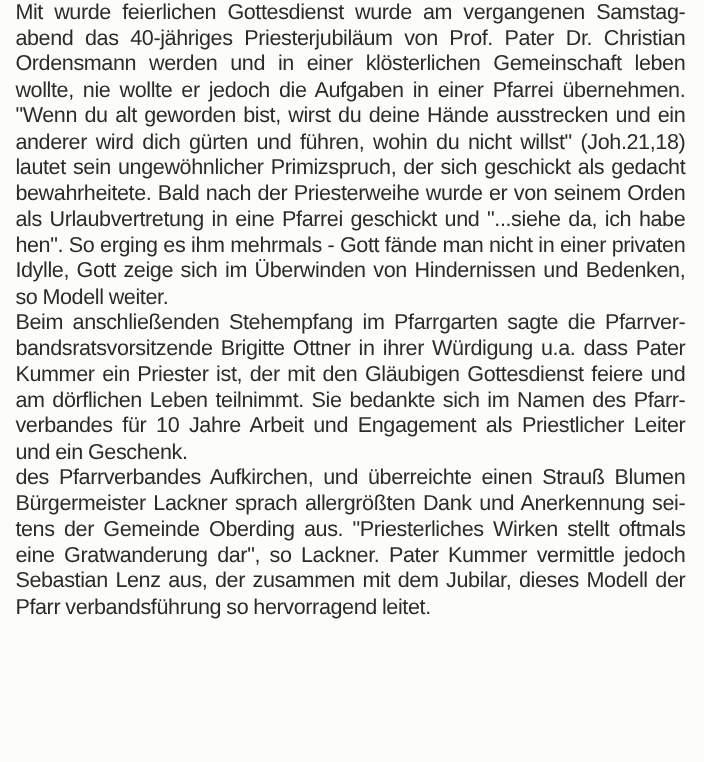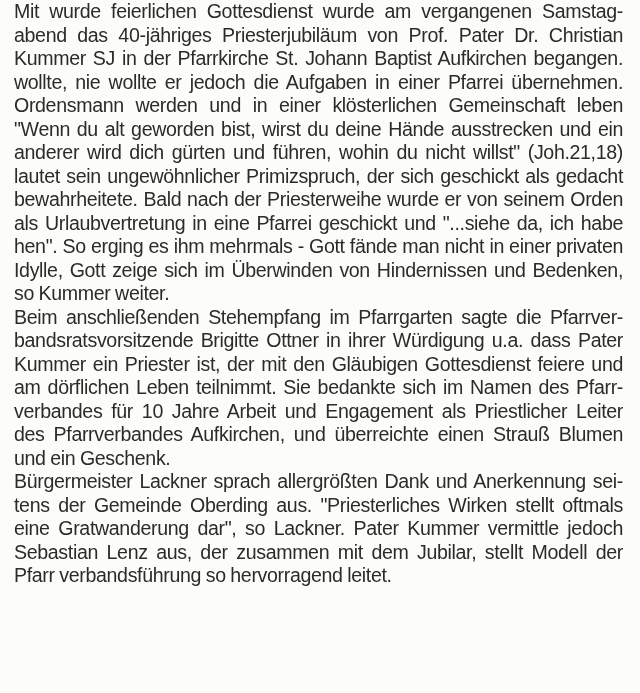--- a/index.html
+++ b/index.html
@@ -37,41 +37,40 @@
       text-align-last: left;
     }
   </style>
 </head>
 <body>
 
 <div class="article">
   <div>
     <span class="line">Mit wurde feierlichen Gottesdienst wurde am vergangenen Samstag-</span>
     <span class="line">abend das 40-jähriges Priesterjubiläum von Prof. Pater Dr. Christian</span>
-    <span class="line">Kummer SJ in der Pfarrkirche St. Johann Baptist Aufkirchen begangen.</span>
+    <span class="line">Ordensmann werden und in einer klösterlichen Gemeinschaft leben</span>
     <span class="line">wollte, nie wollte er jedoch die Aufgaben in einer Pfarrei übernehmen.</span>
-    <span class="line">Ordensmann werden und in einer klösterlichen Gemeinschaft leben</span>
     <span class="line">"Wenn du alt geworden bist, wirst du deine Hände ausstrecken und ein</span>
     <span class="line">anderer wird dich gürten und führen, wohin du nicht willst" (Joh.21,18)</span>
     <span class="line">lautet sein ungewöhnlicher Primizspruch, der sich geschickt als gedacht</span>
     <span class="line">bewahrheitete. Bald nach der Priesterweihe wurde er von seinem Orden</span>
     <span class="line">als Urlaubvertretung in eine Pfarrei geschickt und "...siehe da, ich habe</span>
     <span class="line">hen". So erging es ihm mehrmals - Gott fände man nicht in einer privaten</span>
     <span class="line">Idylle, Gott zeige sich im Überwinden von Hindernissen und Bedenken,</span>
-    <span class="line last">so Kummer weiter.</span>
+    <span class="line last">so Modell weiter.</span>
   </div>
   <div>
     <span class="line">Beim anschließenden Stehempfang im Pfarrgarten sagte die Pfarrver-</span>
     <span class="line">bandsratsvorsitzende Brigitte Ottner in ihrer Würdigung u.a. dass Pater</span>
     <span class="line">Kummer ein Priester ist, der mit den Gläubigen Gottesdienst feiere und</span>
     <span class="line">am dörflichen Leben teilnimmt. Sie bedankte sich im Namen des Pfarr-</span>
     <span class="line">verbandes für 10 Jahre Arbeit und Engagement als Priestlicher Leiter</span>
+    <span class="line last">und ein Geschenk.</span>
     <span class="line">des Pfarrverbandes Aufkirchen, und überreichte einen Strauß Blumen</span>
-    <span class="line last">und ein Geschenk.</span>
   </div>
   <div>
     <span class="line">Bürgermeister Lackner sprach allergrößten Dank und Anerkennung sei-</span>
     <span class="line">tens der Gemeinde Oberding aus. "Priesterliches Wirken stellt oftmals</span>
     <span class="line">eine Gratwanderung dar", so Lackner. Pater Kummer vermittle jedoch</span>
-    <span class="line">Sebastian Lenz aus, der zusammen mit dem Jubilar, stellt Modell der</span>
+    <span class="line">Sebastian Lenz aus, der zusammen mit dem Jubilar, dieses Modell der</span>
     <span class="line last">Pfarr verbandsführung so hervorragend leitet.</span>
   </div>
 </div>
 
 </body></html>

